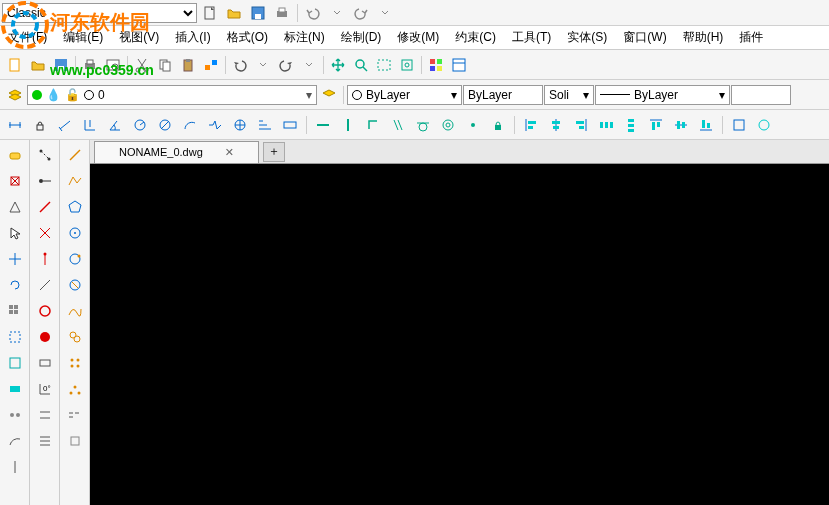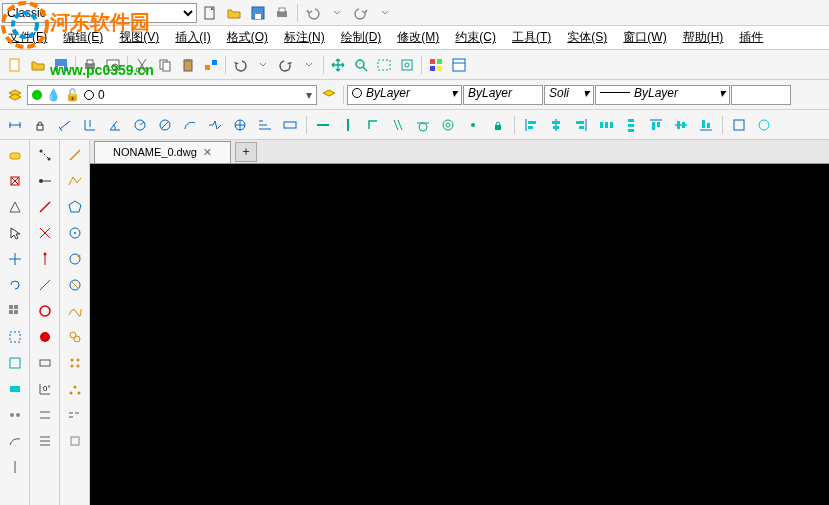--- a/index.html
+++ b/index.html
@@ -2,33 +2,33 @@
 <html><head>
 <meta charset="utf-8">
 <style>
 * { box-sizing: border-box; margin: 0; padding: 0; }
 body { font-family: "Microsoft YaHei", sans-serif; font-size: 12px; background: #f0f0f0; width: 829px; height: 505px; overflow: hidden; position: relative; }
 .row { display: flex; align-items: center; height: 26px; border-bottom: 1px solid #d0d0d0; background: #f5f5f5; padding: 0 2px; gap: 2px; }
 .sel { height: 20px; border: 1px solid #999; background: #fff; font-size: 12px; }
 .sel.workspace { width: 195px; }
 .sel.layer { width: 290px; display: flex; align-items: center; padding: 0 4px; gap: 4px; }
 .sel.layer .arrow { margin-left: auto; color: #555; }
-.sel.prop { width: 115px; display: flex; align-items: flex-start; padding: 0 4px; justify-content: space-between; font-style: italic; }
+.sel.prop { width: 115px; display: flex; align-items: center; padding: 0 4px; justify-content: space-between; }
 .sel.prop2 { width: 80px; }
 .sel.prop3 { width: 135px; }
 .menubar { display: flex; height: 24px; align-items: center; background: #fff; border-bottom: 1px solid #ccc; }
-.menubar span { padding: 0 8px; cursor: pointer; text-decoration: underline; }
+.menubar span { padding: 0 8px; cursor: pointer; }
 .ico { width: 22px; height: 22px; display: inline-flex; align-items: center; justify-content: center; cursor: pointer; border-radius: 2px; flex-shrink: 0; }
 .sep { width: 1px; height: 18px; background: #ccc; margin: 0 2px; flex-shrink: 0; }
 .tbrow { display: flex; align-items: center; height: 30px; background: #f5f5f5; border-bottom: 1px solid #d0d0d0; padding: 0 4px; gap: 1px; }
 .main { display: flex; height: calc(505px - 140px); }
 .vtb { width: 30px; background: #f5f5f5; border-right: 1px solid #ccc; display: flex; flex-direction: column; align-items: center; padding-top: 4px; gap: 4px; }
 .vico { width: 24px; height: 22px; display: flex; align-items: center; justify-content: center; cursor: pointer; }
 .tabbar { display: flex; height: 24px; background: #e8e8e8; border-bottom: 1px solid #999; align-items: center; padding-left: 4px; }
-.tab { background: #f8f8f8; border: 1px solid #999; border-bottom: none; padding: 2px 18px; display: flex; align-items: center; gap: 6px; font-size: 11px; height: 22px; }
+.tab { background: #f8f8f8; border: 1px solid #999; border-bottom: none; padding: 2px 24px; display: flex; align-items: center; gap: 22px; font-size: 11px; height: 22px; }
 .tab .cls { cursor: pointer; color: #666; }
 .addtab { width: 22px; height: 20px; background: #ddd; border: 1px solid #aaa; display: flex; align-items: center; justify-content: center; margin-left: 4px; cursor: pointer; }
 .canvas { flex: 1; background: #000; }
 .content { flex: 1; display: flex; flex-direction: column; }
 .watermark { position: absolute; top: 0; left: 0; pointer-events: none; z-index: 999; }
 .wm-logo { width: 50px; height: 50px; position: absolute; top: 0; left: 0; }
 .wm-text { position: absolute; top: 9px; left: 50px; font-size: 20px; font-weight: bold; color: #ff7b00; white-space: nowrap; }
 .wm-url { position: absolute; top: 26px; left: 50px; font-size: 14px; font-weight: bold; color: #00b400; white-space: nowrap; margin-top: 36px; }
 svg { display: block; }
 .circ { width: 10px; height: 10px; border-radius: 50%; display: inline-block; }

